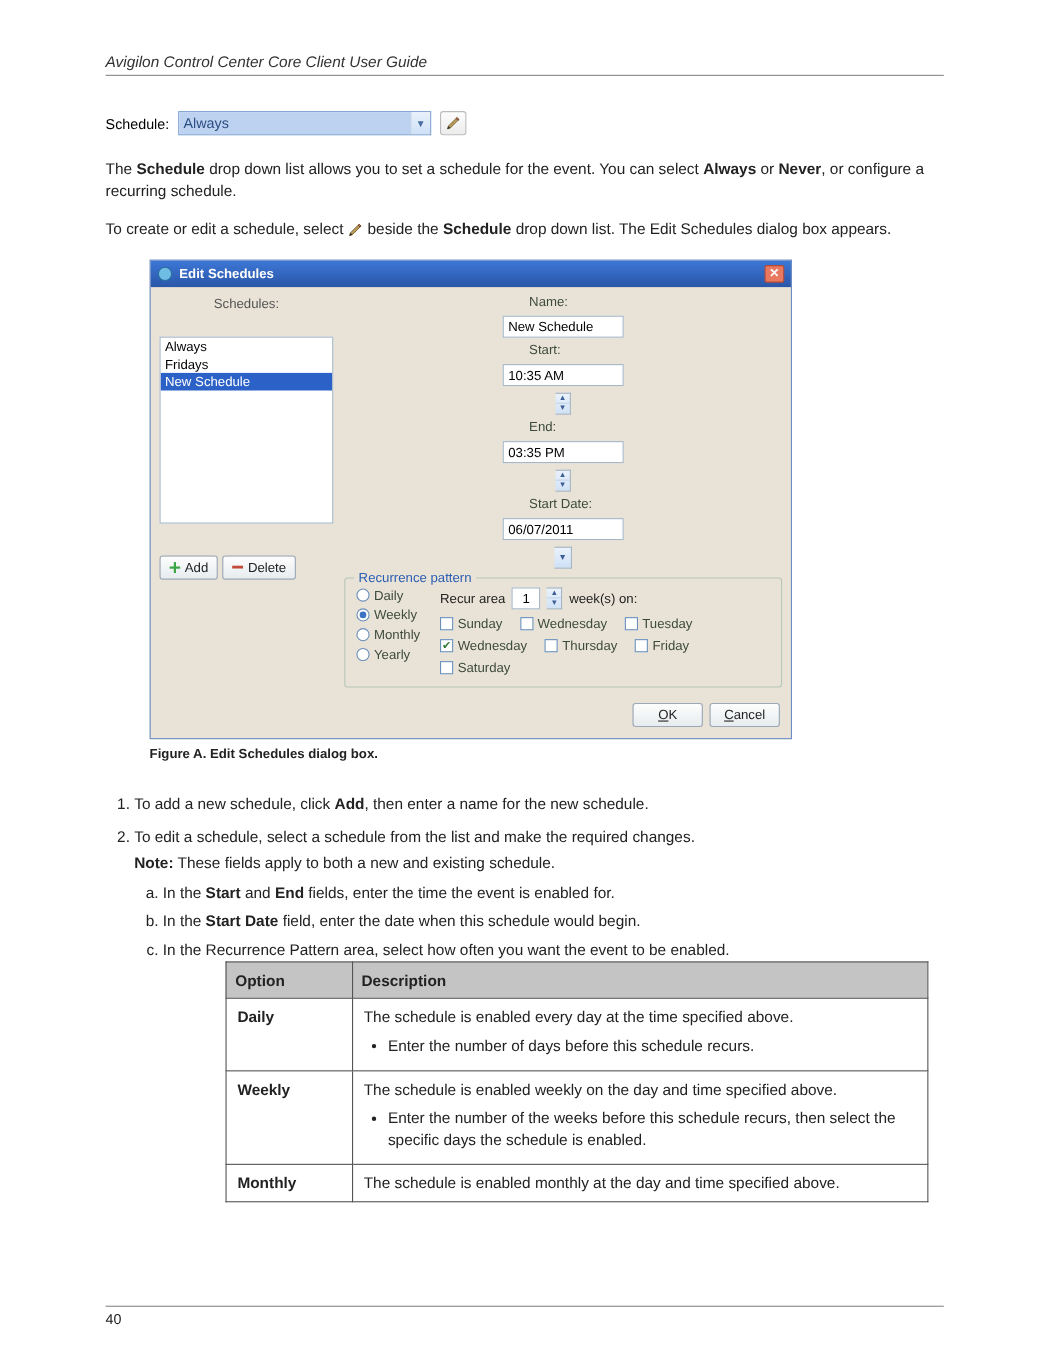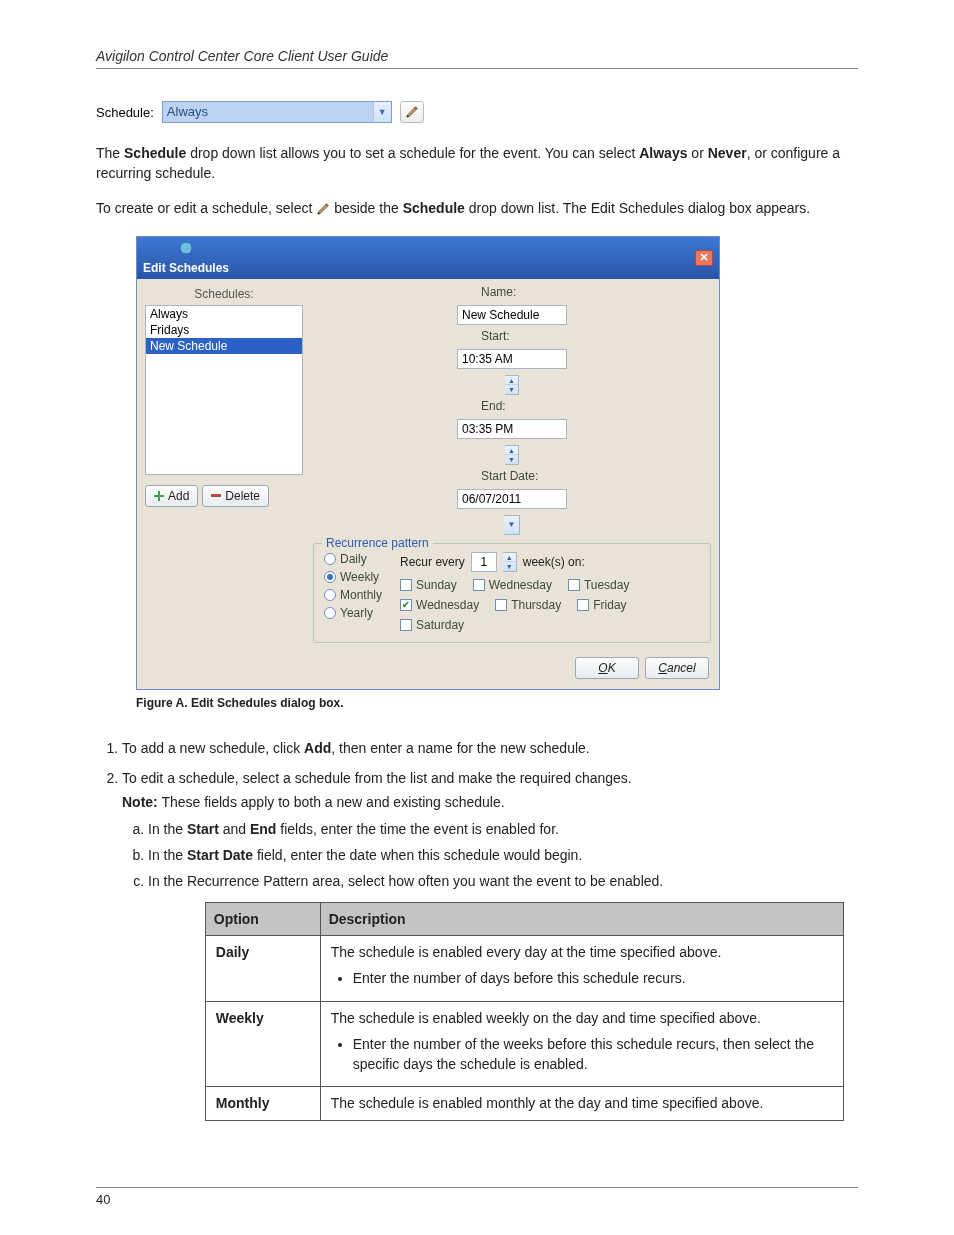--- a/index.html
+++ b/index.html
@@ -92,39 +92,40 @@
   }
   .dlg-title {
     background: linear-gradient(#3d77d6,#2a56a8);
     color: #fff;
     font-weight: bold;
     padding: 4px 6px;
     display: flex;
     align-items: center;
     justify-content: space-between;
   }
-  .dlg-title-left { display: flex; align-items: center; gap: 6px; flex-direction: column; }
+  .dlg-title-left { display: flex; align-items: center; gap: 6px; }
   .close-box {
     width: 18px; height: 16px;
     background: #e97860;
     border: 1px solid #b34a36;
     color: #fff;
     font-size: 11px;
     display: flex; align-items: center; justify-content: center;
     border-radius: 2px;
   }
   .dlg-body {
     display: flex;
     padding: 6px 8px 8px 8px;
     gap: 10px;
   }
   .left-pane {
     width: 158px;
     display: flex;
     flex-direction: column;
+    gap: 19px;
   }
   .pane-label {
     color: #555;
     font-size: 12px;
     text-align: center;
     margin: 2px 0 4px 0;
   }
   .listbox {
     border: 1px solid #a5b6c6;
     background: #fff;
@@ -221,21 +222,21 @@
   .dlg-footer {
     display:flex; justify-content:flex-end; gap:6px;
     padding: 6px 10px 10px 10px;
   }
   .std-btn {
     border:1px solid #9aa8b8;
     background: linear-gradient(#fdfdfd,#e7ecef);
     border-radius:3px;
     height:22px; width:64px;
     font-size:12px;
-    text-align:center; line-height:20px;font-style:italic;
+    text-align:center; line-height:20px;
   }
   .std-btn .ul { text-decoration: underline; }
   .figure-cap {
     text-align:left;
     font-weight:bold;
     font-size:12px;
     margin: 6px 0 18px 0;
   }
   .numlist { padding-left: 26px; }
   .numlist > li { margin-bottom: 10px; font-size:14px; line-height:1.45; }
@@ -392,21 +393,21 @@
                   <span class="radio-dot"></span>
                   <span>Monthly</span>
                 </div>
                 <div class="radio-item">
                   <span class="radio-dot"></span>
                   <span>Yearly</span>
                 </div>
               </div>
               <div class="recur-right">
                 <div class="recur-line">
-                  <span>Recur every</span>
+                  <span>Recur area</span>
                   <input class="tiny-input" value="1" style="">
                   <div class="spinner" style="height:20px">
                     <div class="spin-half">▲</div>
                     <div class="spin-half">▼</div>
                   </div>
                   <span>week(s) on:</span>
                 </div>
                 <div class="days-grid">
                   <div class="check-item">
                       <span class="chk-box"></span>
@@ -461,21 +462,21 @@
       <p class="subnote"><span class="note">Note:</span><span> These fields apply to both a new and existing schedule.</span></p>
       <ol class="sublist">
         <li>
           <span>In the </span><b>Start</b><span> and </span><b>End</b><span> fields, enter the time the event is enabled for.</span>
         </li>
         <li>
           <span>In the </span><b>Start Date</b><span> field, enter the date when this schedule would begin.</span>
         </li>
         <li>
           <span>In the Recurrence Pattern area, select how often you want the event to be enabled.</span>
-          <table class="opt" style="margin-top:10px">
+          <table class="opt" style="">
             <tbody>
                 <tr>
               <th>Option</th>
               <th>Description</th>
             </tr>
             <tr>
               <td class="left">Daily</td>
               <td>
                 <span>The schedule is enabled every day at the time specified above.</span>
                 <ul class="cell-bul">

